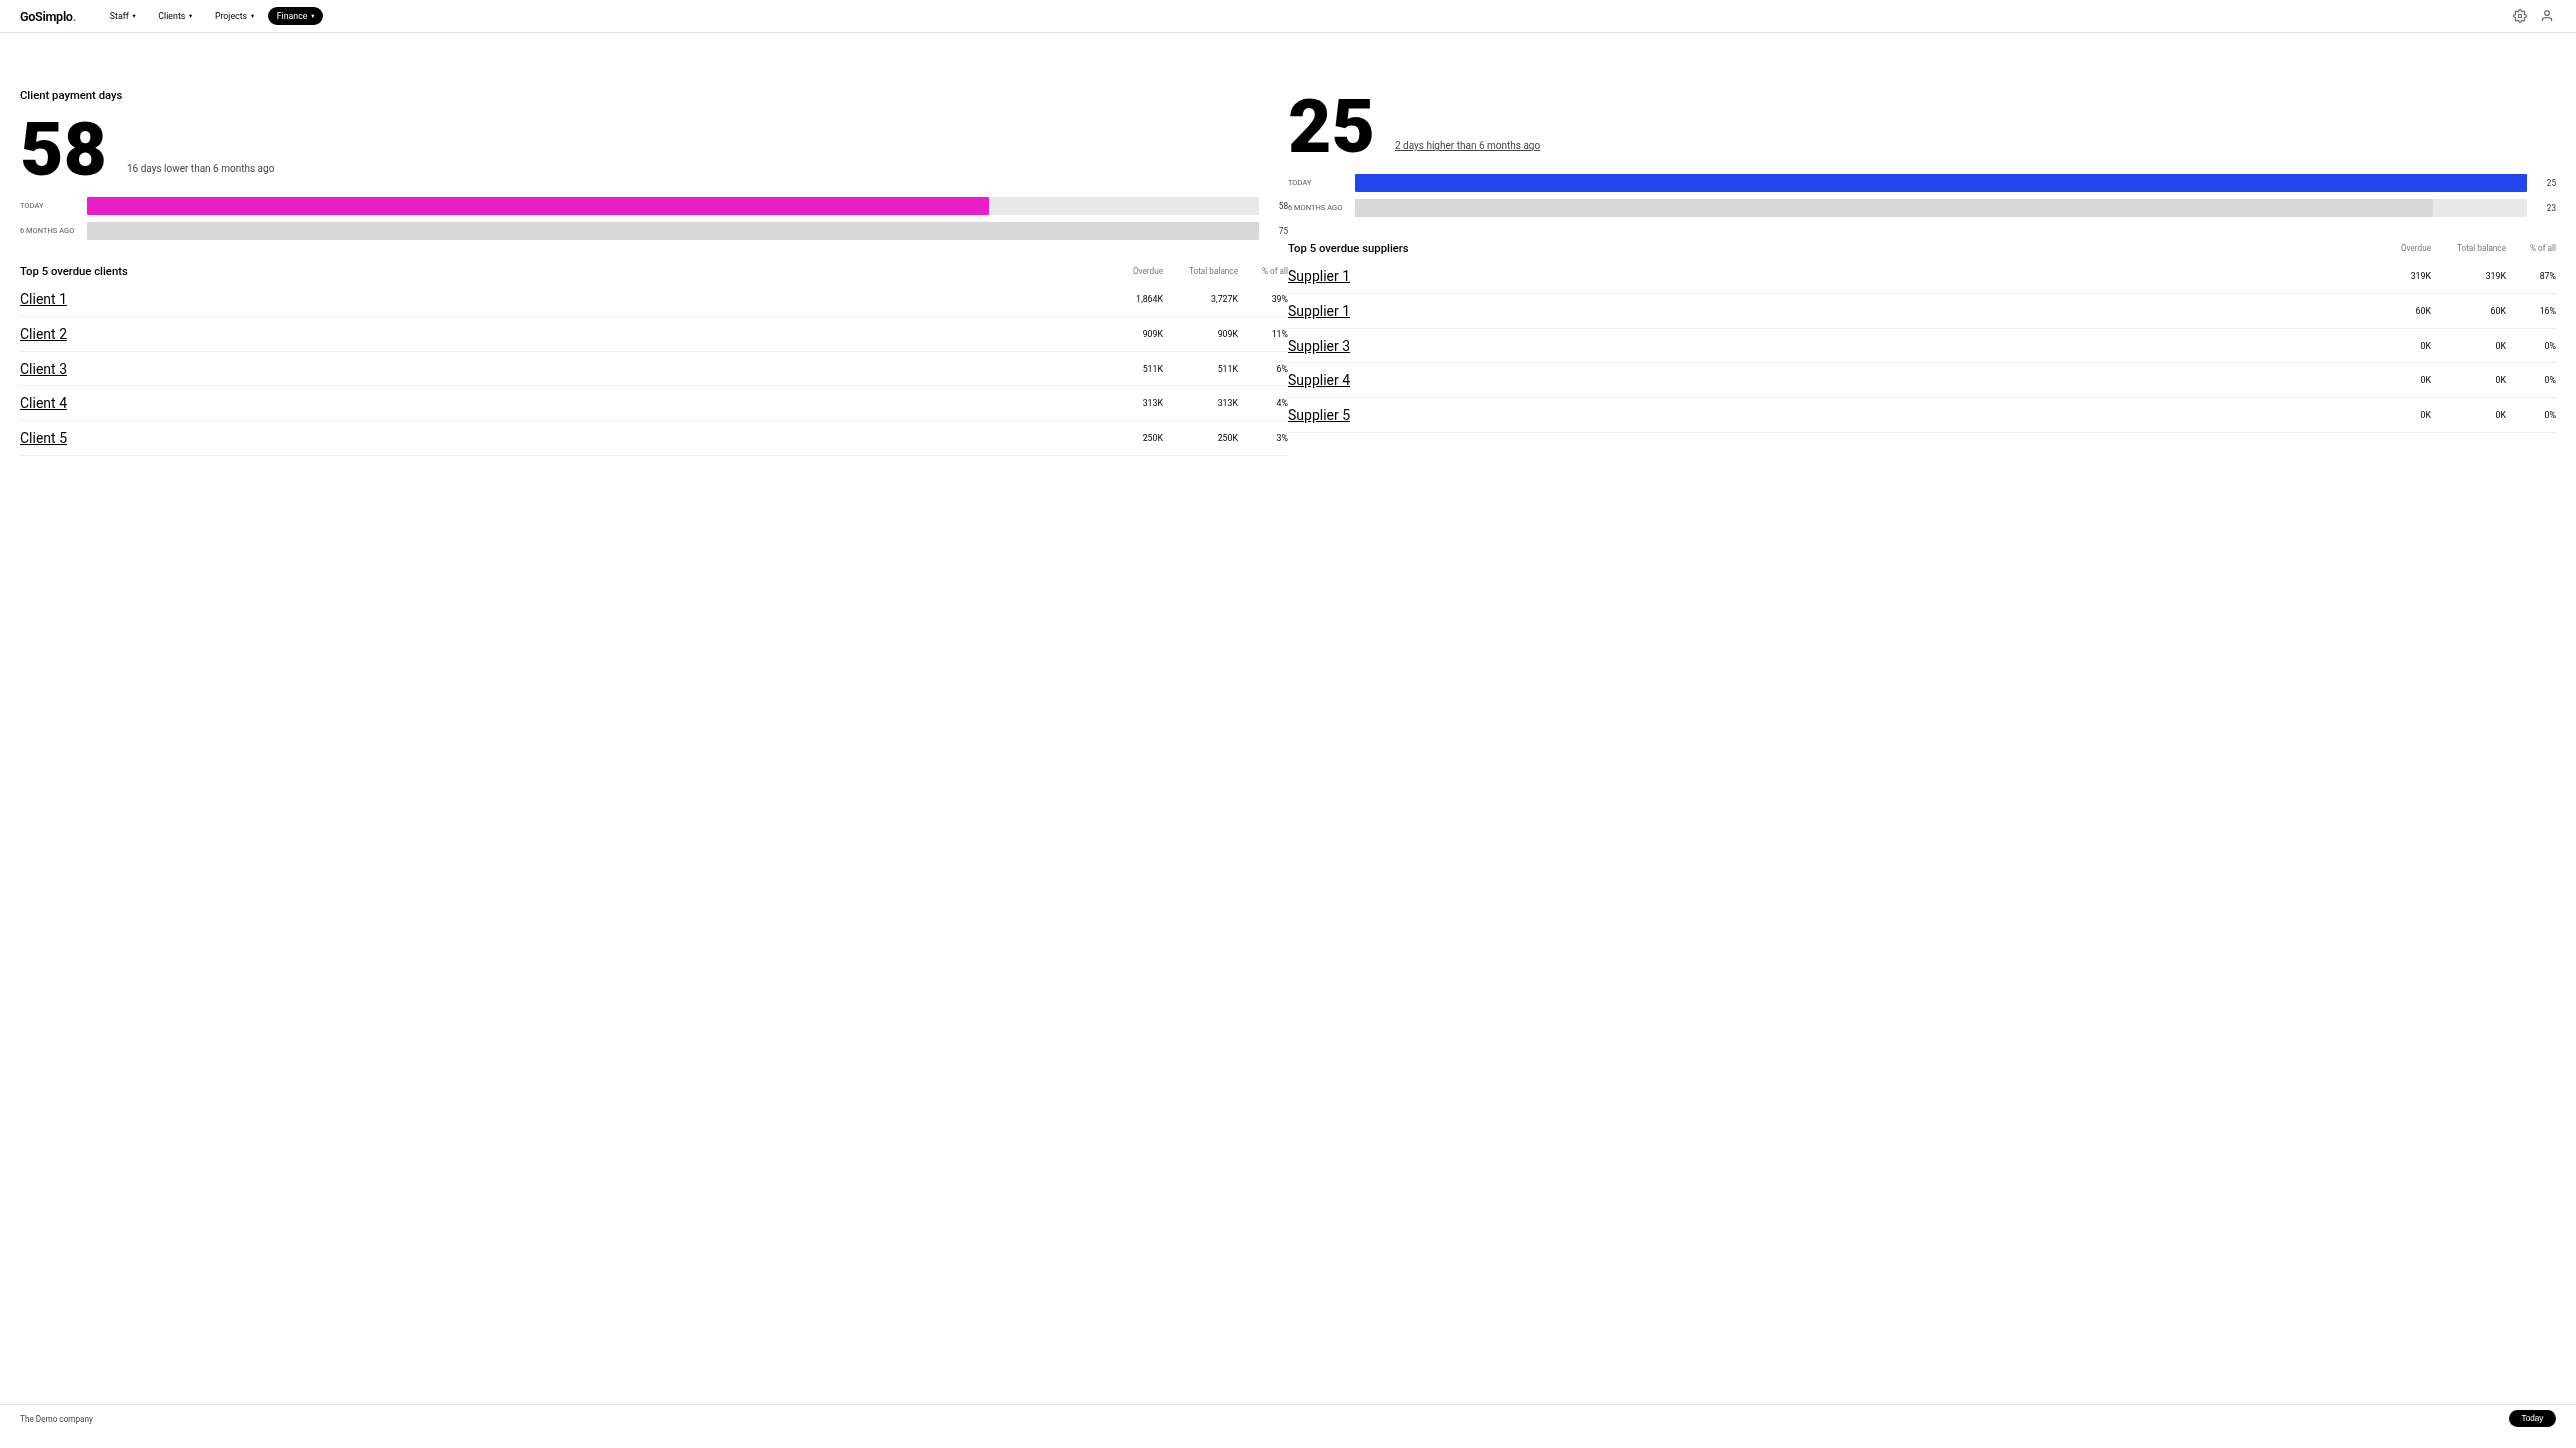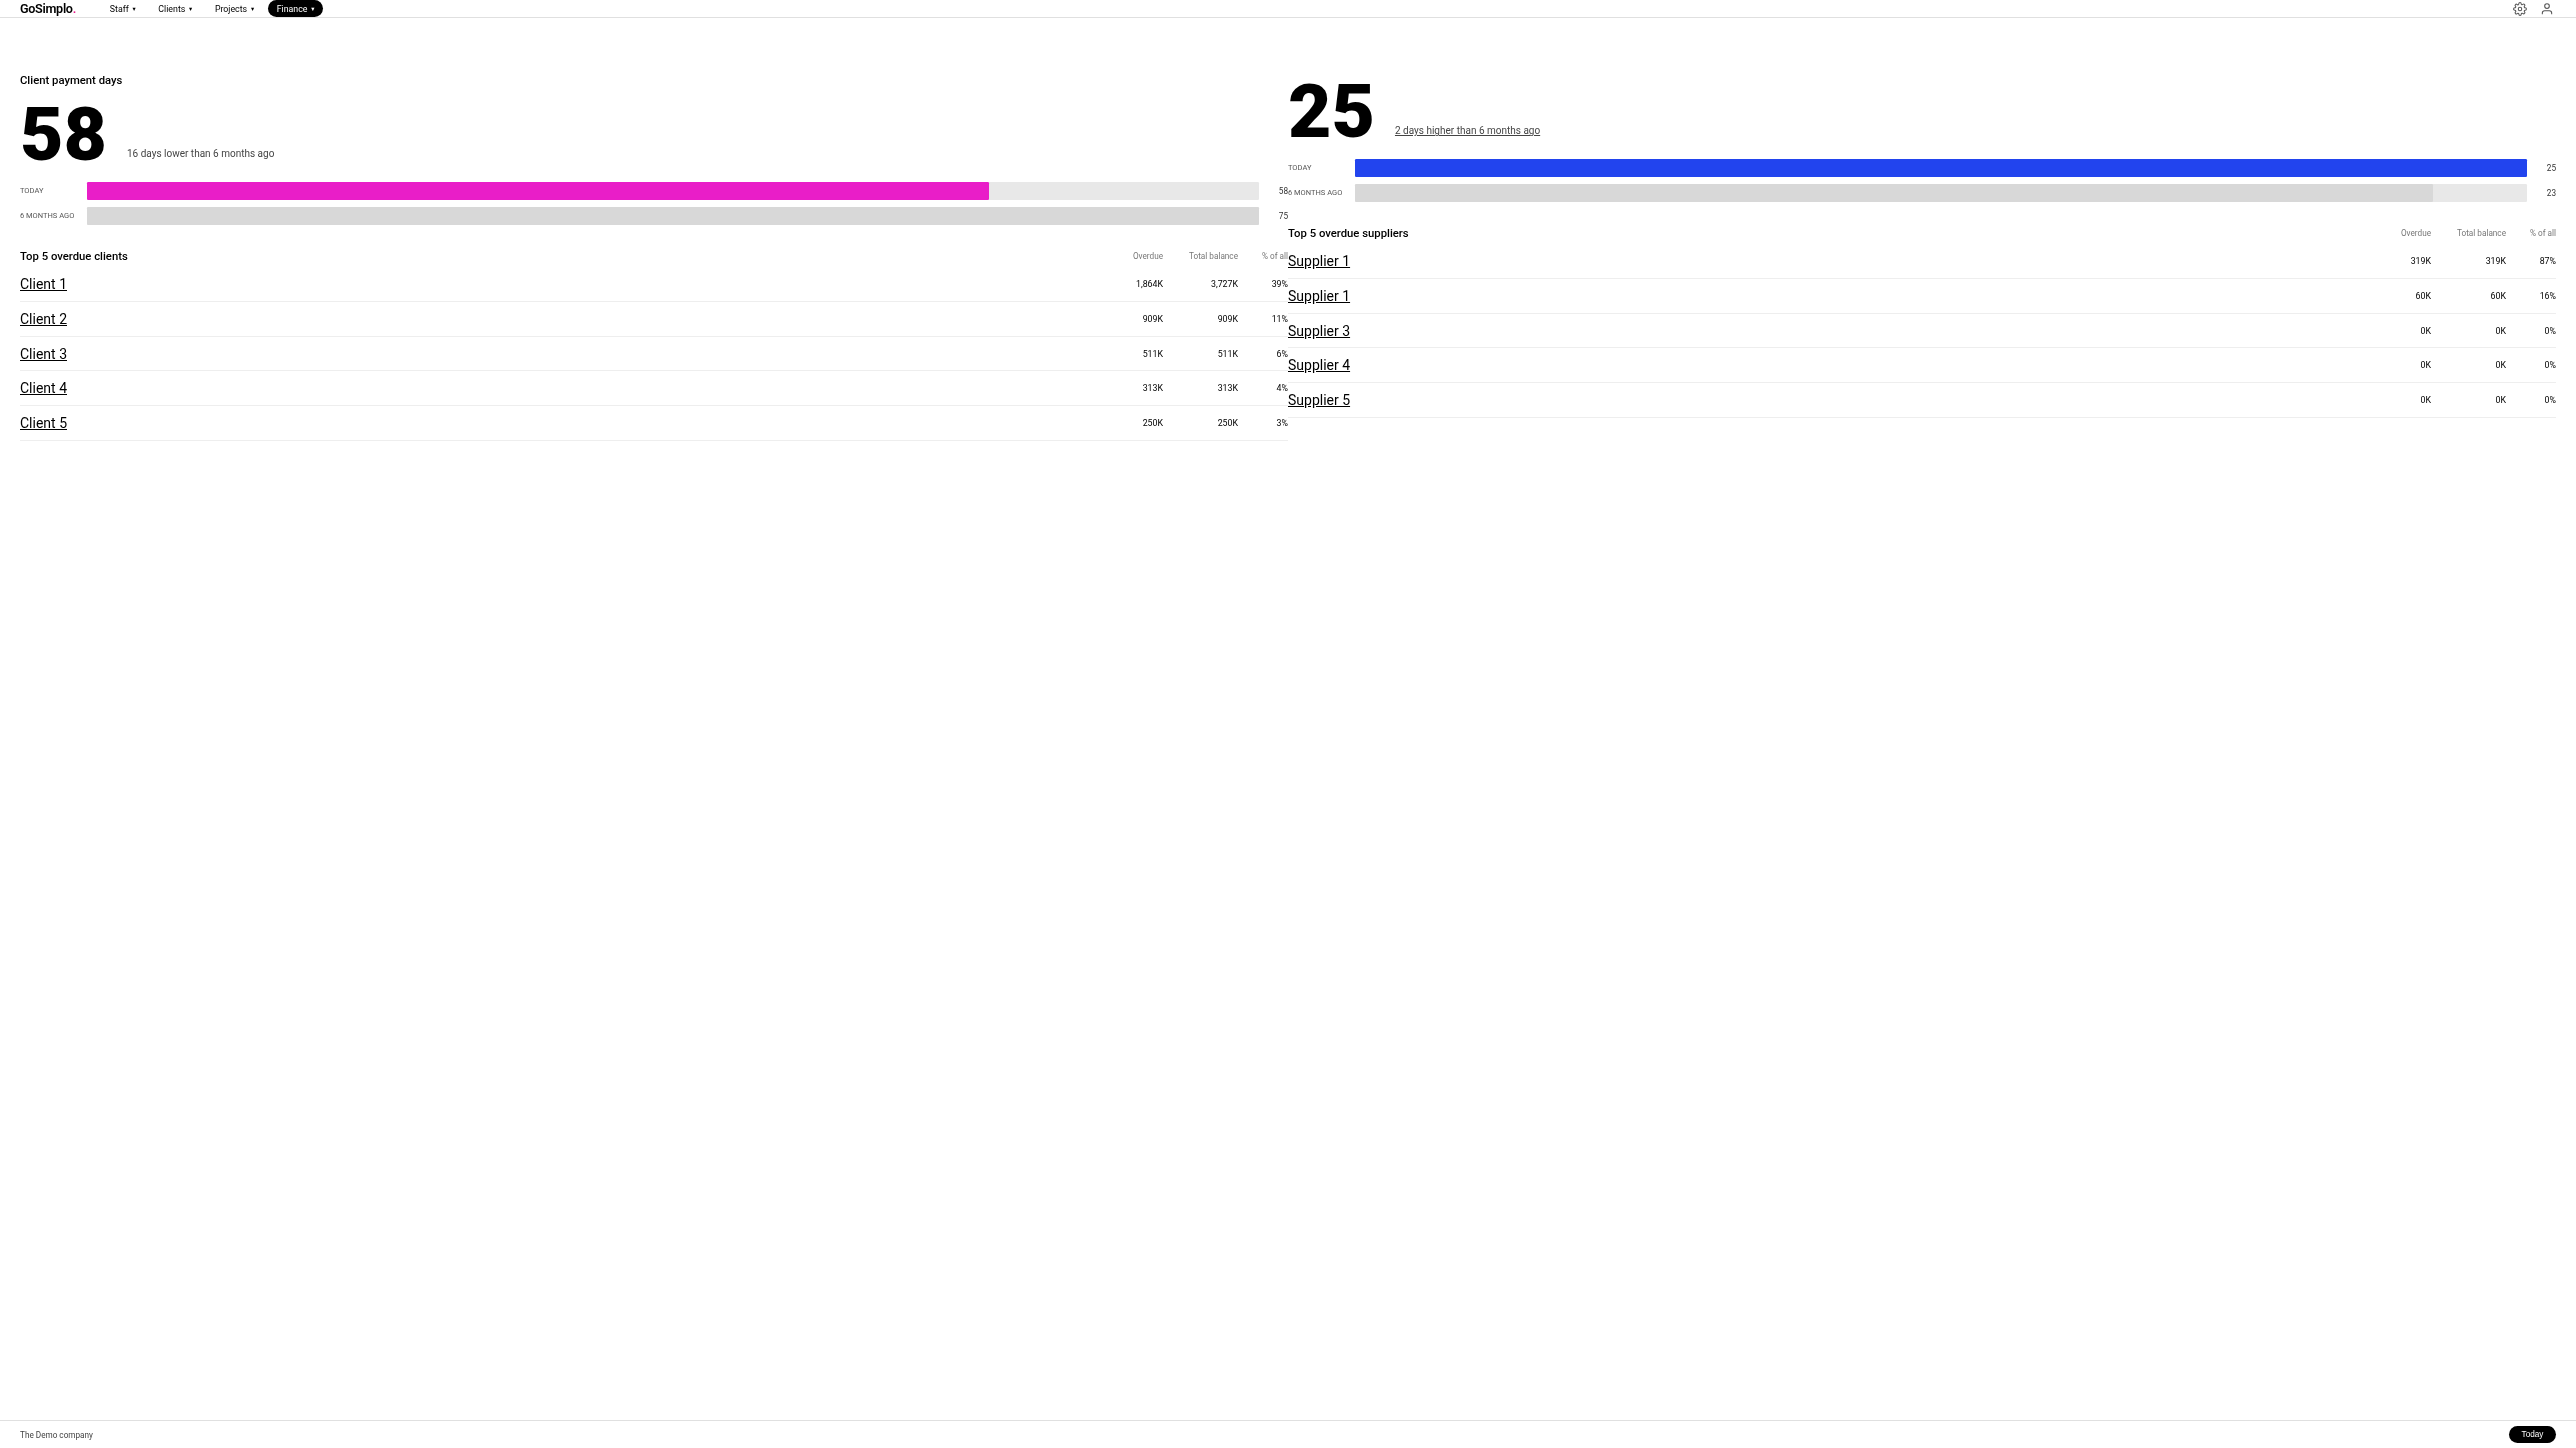--- a/index.html
+++ b/index.html
@@ -8,21 +8,21 @@
       background: #fff;
       color: #000;
       font-size: 8.8px;
     }
 
     
     .navbar {
       display: flex;
       align-items: center;
       padding: 0 20px;
-      height: 18px;
+      height: 33px;
       border-bottom: 0.6px solid #e0e0e0;
     }
     .logo {
       font-size: 12.6px;
       font-weight: 600;
       margin-right: 25px;
       letter-spacing: -0.3px;
     }
     .logo span { color: #e91e8c; }
     .nav-links {
@@ -147,21 +147,21 @@
       text-decoration: underline;
       cursor: pointer;
     }
     .row-overdue { width: 63px; text-align: right; font-size: 8.8px; }
     .row-total { width: 75px; text-align: right; font-size: 8.8px; }
     .row-pct { width: 50px; text-align: right; font-size: 8.8px; }
 
     
     .footer {
       position: fixed;
-      bottom: 0;
+      bottom: 16px;
       left: 0;
       right: 0;
       height: 28px;
       border-top: 0.6px solid #e0e0e0;
       display: flex;
       align-items: center;
       padding: 0 20px;
       background: #fff;
       justify-content: space-between;
     }

